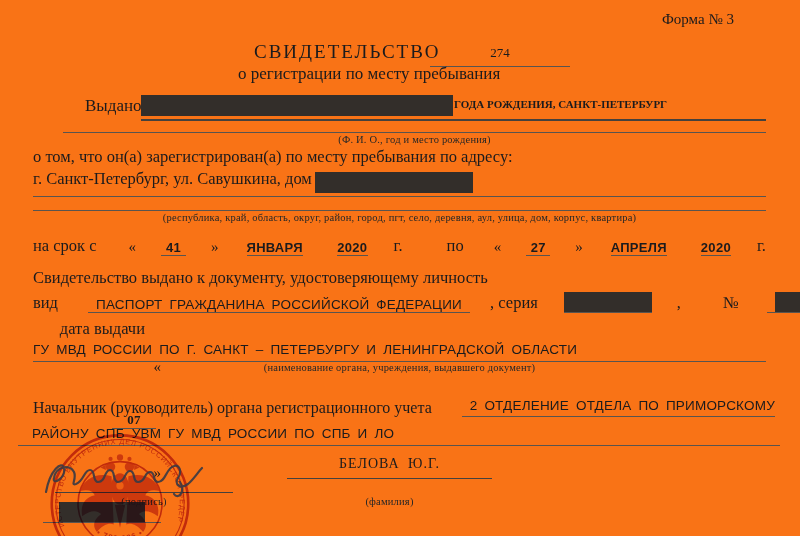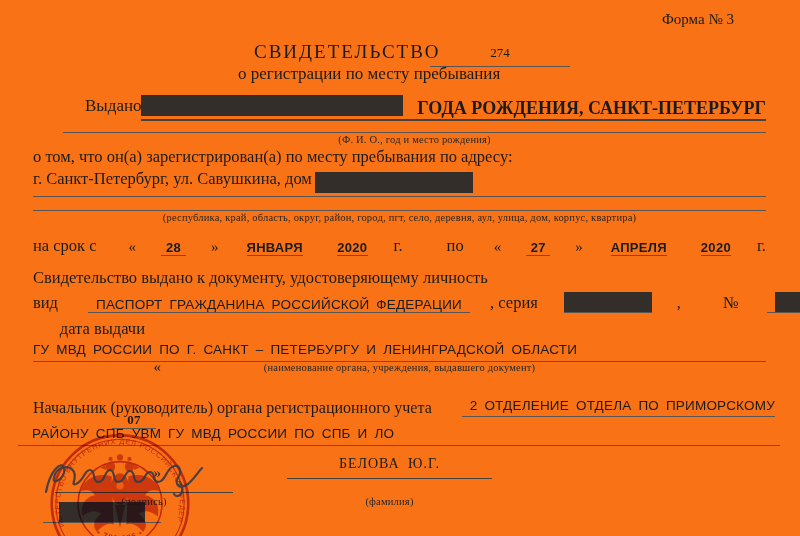--- a/index.html
+++ b/index.html
@@ -24,37 +24,37 @@
 
   <div class="abs" style="top:11px;left:662px;font-size:15px;">Форма № 3</div>
 
   <div class="abs" style="top:41px;left:254px;font-size:19px;letter-spacing:2px;">СВИДЕТЕЛЬСТВО</div>
   <div class="abs blank" style="top:45px;left:430px;width:140px;height:21px;font-size:13px;">274</div>
   <div class="abs" style="top:64px;left:238px;font-size:17px;">о регистрации по месту пребывания</div>
 
   <div class="abs" style="top:96px;left:85px;font-size:17px;">Выдано</div>
   <div class="abs" style="top:95px;left:141px;width:625px;height:24px;border-bottom:2px solid #45413d;display:flex;align-items:flex-start;">
     <span class="redact" style="width:312px;"></span>
-    <span style="font-weight:700;font-size:18px;padding:3px 0 0 14px;white-space:nowrap;">ГОДА РОЖДЕНИЯ, САНКТ-ПЕТЕРБУРГ</span>
+    <span style="font-weight:700;font-size:11px;padding:3px 0 0 1px;white-space:nowrap;">ГОДА РОЖДЕНИЯ, САНКТ-ПЕТЕРБУРГ</span>
   </div>
   <div class="abs rule" style="top:132px;left:63px;width:703px;"></div>
   <div class="abs caption" style="top:134px;left:63px;width:703px;">(Ф. И. О., год и место рождения)</div>
 
   <div class="abs bodytext" style="top:147px;left:33px;">о том, что он(а) зарегистрирован(а) по месту пребывания по адресу:</div>
   <div class="abs" style="top:169px;left:33px;width:733px;height:27px;border-bottom:1.5px solid #59544f;display:flex;align-items:flex-start;">
     <span class="bodytext">г. Санкт-Петербург, ул. Савушкина, дом</span>
     <span class="redact" style="width:158px;margin-left:3px;margin-top:3px;"></span>
   </div>
   <div class="abs rule" style="top:210px;left:33px;width:733px;"></div>
   <div class="abs caption" style="top:212px;left:33px;width:733px;">(республика, край, область, округ, район, город, пгт, село, деревня, аул, улица, дом, корпус, квартира)</div>
 
   <div class="abs row" style="top:236px;left:33px;width:733px;">
     <span class="bodytext" style="margin-right:12px;">на срок с</span>
     <span class="q">«</span>
-    <span class="blank fillb" style="width:52px;margin:0 5px;">28</span>
+    <span class="blank fillb" style="width:52px;margin:0 5px;">41</span>
     <span class="q">»</span>
     <span class="blank fillb" style="width:110px;margin:0 14px 0 8px;">ЯНВАРЯ</span>
     <span class="blank fillb" style="width:64px;margin-right:6px;">2020</span>
     <span class="bodytext">г.</span>
     <span class="bodytext" style="margin-left:24px;">по</span>
     <span class="q" style="margin-left:10px;">«</span>
     <span class="blank fillb" style="width:50px;margin:0 5px;">27</span>
     <span class="q">»</span>
     <span class="blank fillb" style="width:110px;margin:0 14px 0 8px;">АПРЕЛЯ</span>
     <span class="blank fillb" style="width:60px;margin-right:6px;">2020</span>

